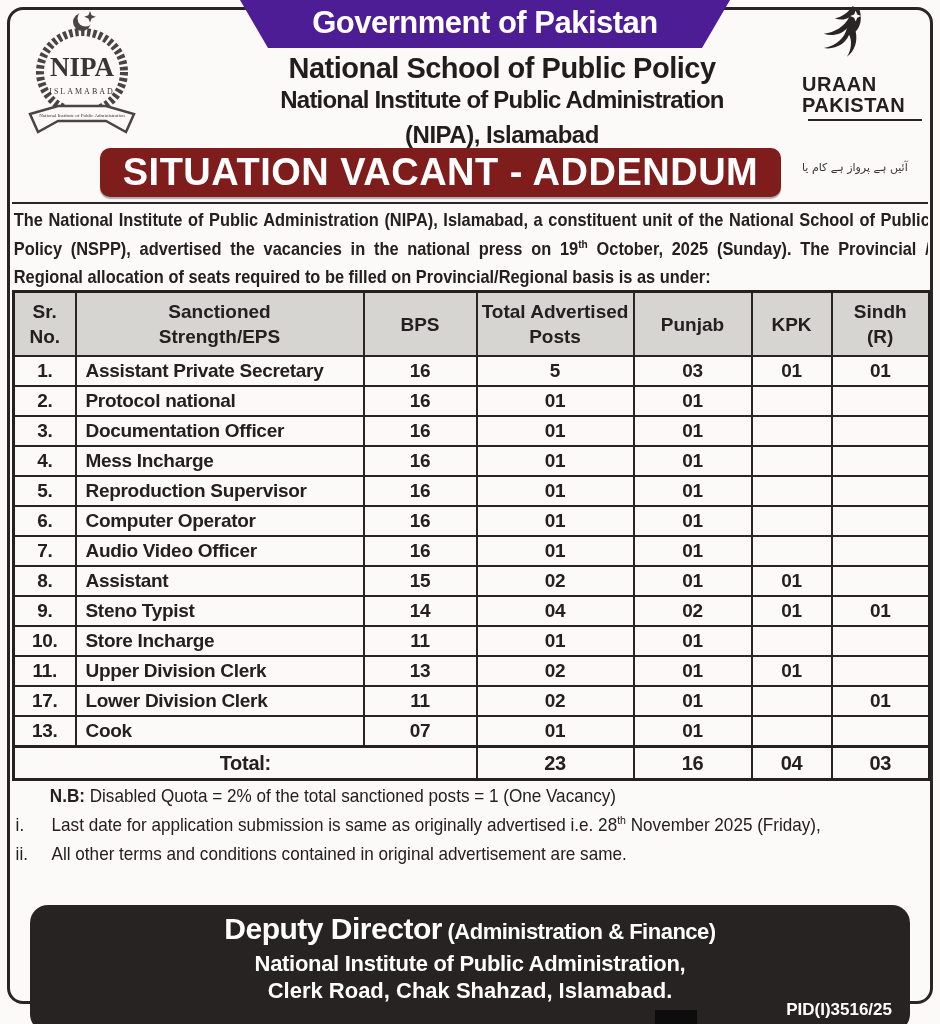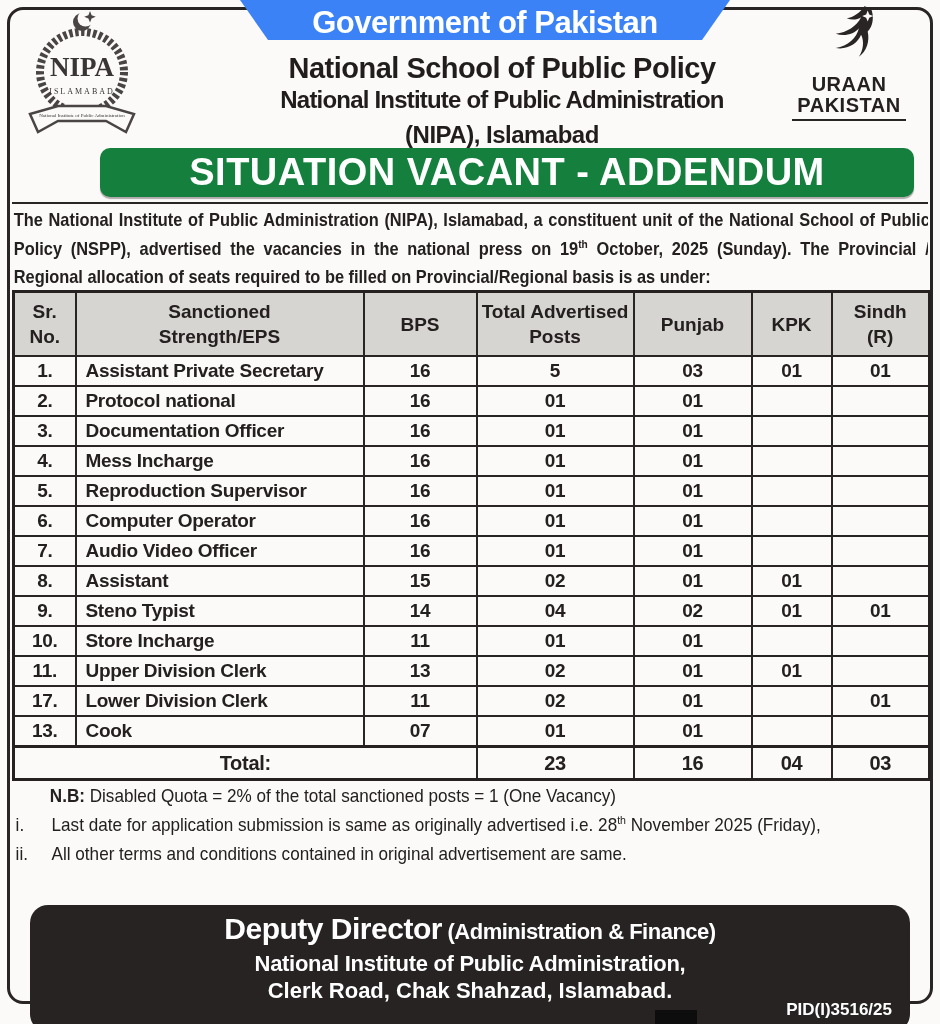--- a/index.html
+++ b/index.html
@@ -4,34 +4,34 @@
 <style>
   html,body{margin:0;padding:0;}
   body{width:940px;height:1024px;background:#ffffff;font-family:"Liberation Sans",sans-serif;}
   .sheet{position:relative;width:940px;height:1024px;background:#fbfaf8;color:#262121;overflow:hidden;}
 
   .frame{position:absolute;left:7px;top:7px;width:926px;height:997px;border:3px solid #2a2525;
          border-radius:16px;box-sizing:border-box;}
 
   
   .nipa-logo{position:absolute;left:16px;top:6px;width:132px;height:138px;}
-  .uraan-logo{position:absolute;right:28px;top:4px;width:126px;text-align:center;}
+  .uraan-logo{position:absolute;right:12px;top:4px;width:126px;text-align:left;}
   .uraan-logo .word{font-weight:bold;font-size:20px;line-height:21px;letter-spacing:0.5px;color:#242020;}
   .uraan-rule{height:2px;background:#2a2525;margin:3px 6px 2px;}
   .uraan-urdu{font-family:"DejaVu Sans",sans-serif;font-size:11px;color:#3a3535;direction:rtl;margin-top:40px;}
 
-  .govt-banner{position:absolute;left:240px;top:0;width:490px;height:40px;background:#3b82f6;
+  .govt-banner{position:absolute;left:240px;top:0;width:490px;height:48px;background:#4c1d95;
                clip-path:polygon(0 0,100% 0,calc(100% - 28px) 100%,28px 100%);
                color:#fff;font-weight:bold;font-size:31px;text-align:center;line-height:46px;letter-spacing:-0.5px;}
   .hline{position:absolute;left:0;width:940px;text-align:center;font-weight:bold;color:#211d1d;padding-left:32px;}
   .hline1{top:52px;font-size:29px;letter-spacing:-0.5px;}
   .hline2{top:86px;font-size:24px;letter-spacing:-0.8px;}
   .hline3{top:121px;font-size:24px;letter-spacing:-0.5px;}
 
-  .title-banner{position:absolute;left:100px;top:148px;width:814px;height:49px;background:#15803d;
+  .title-banner{position:absolute;left:100px;top:148px;width:681px;height:49px;background:#7f1d1d;
                 border-radius:10px;color:#fff;font-weight:bold;font-size:38px;line-height:49px;
                 text-align:center;letter-spacing:0.5px;box-shadow:0 2px 1px rgba(80,75,75,.45);}
 
   
   .intro{position:absolute;left:12px;top:202px;width:916px;height:86px;border-top:2px solid #2a2525;overflow:hidden;}
   .intro-text{width:1035px;transform:scaleX(0.885);transform-origin:0 0;
               font-size:18.5px;font-weight:bold;line-height:28.5px;text-align:justify;
               padding:2px 2px 0 2px;color:#242020;}
   sup{font-size:0.62em;vertical-align:super;line-height:0;}
 

